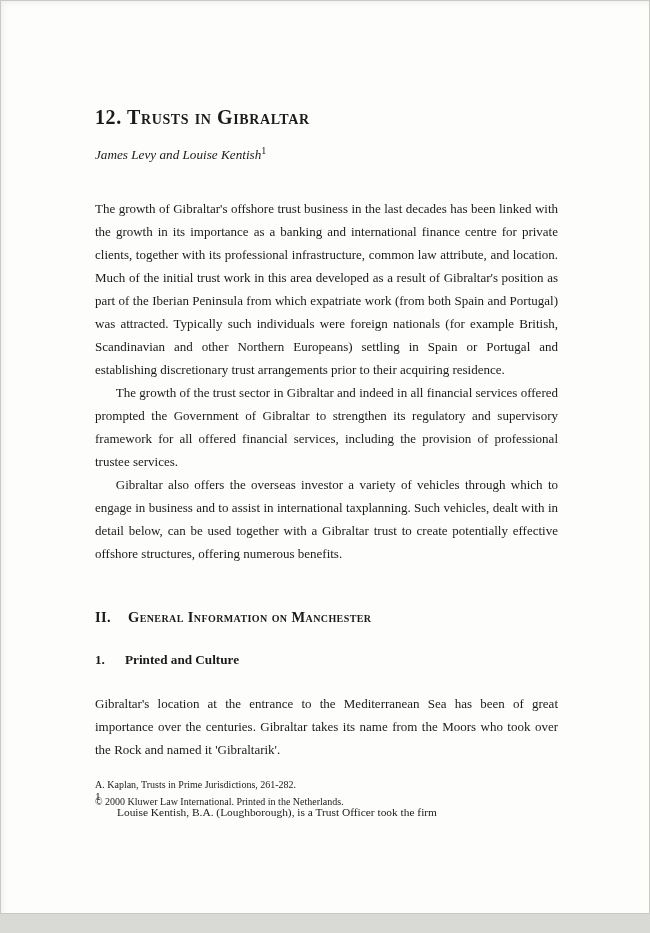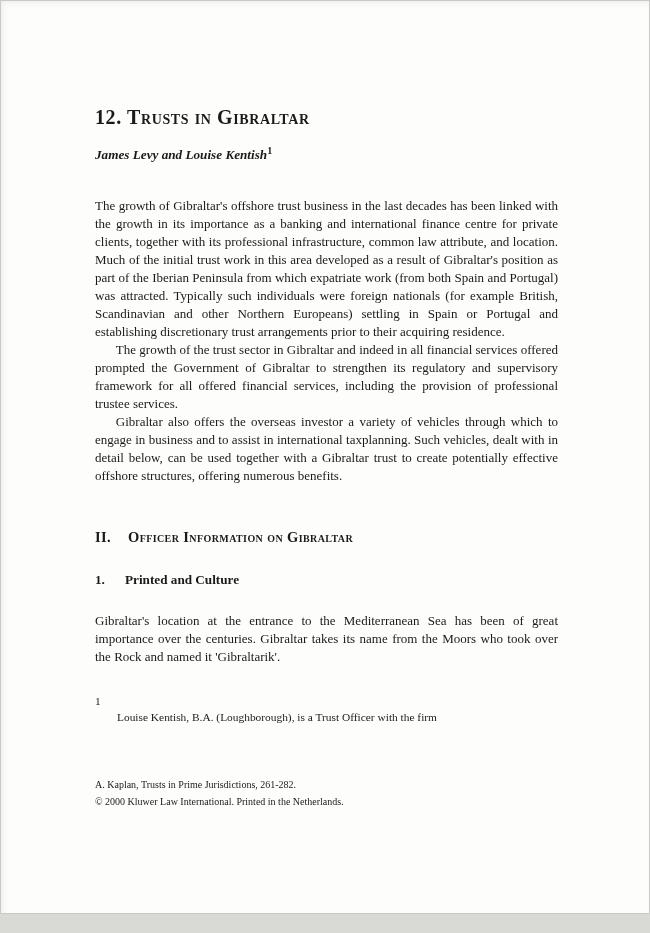--- a/index.html
+++ b/index.html
@@ -28,21 +28,20 @@
     font-size: 20px;
     font-weight: bold;
     font-variant: small-caps;
     letter-spacing: 0.6px;
     margin: 0 0 18px 0;
   }
   .authors {
     font-style: italic;
     font-size: 13.2px;
     margin: 0 0 34px 0;
-    font-weight: bold;
   }
   .authors sup {
     font-style: normal;
     font-size: 10px;
     vertical-align: super;
     line-height: 0;
   }
   .sec-heading {
     font-size: 14.5px;
     font-weight: bold;
@@ -62,21 +61,21 @@
     font-size: 13.2px;
     font-weight: bold;
     margin: 0 0 24px 0;
   }
   .sub-heading .hnum {
     display: inline-block;
     min-width: 30px;
   }
   .para {
     font-size: 13px;
-    line-height: 18px;
+    line-height: 23px;
     text-align: justify;
     margin: 0;
     text-indent: 1.6em;
   }
   .para.first {
     text-indent: 0;
   }
   .footnotes {
     margin-top: 28px;
     font-size: 11.4px;
@@ -111,32 +110,32 @@
 
     <h1 class="chapter-title">12. Trusts in Gibraltar</h1>
 
     <p class="authors"><span>James Levy and Louise Kentish</span><sup>1</sup></p>
 
 
     <p class="para first">The growth of Gibraltar's offshore trust business in the last decades has been linked with the growth in its importance as a banking and international finance centre for private clients, together with its professional infrastructure, common law attribute, and location. Much of the initial trust work in this area developed as a result of Gibraltar's position as part of the Iberian Peninsula from which expatriate work (from both Spain and Portugal) was attracted. Typically such individuals were foreign nationals (for example British, Scandinavian and other Northern Europeans) settling in Spain or Portugal and establishing discretionary trust arrangements prior to their acquiring residence.</p>
     <p class="para">The growth of the trust sector in Gibraltar and indeed in all financial services offered prompted the Government of Gibraltar to strengthen its regulatory and supervisory framework for all offered financial services, including the provision of professional trustee services.</p>
     <p class="para">Gibraltar also offers the overseas investor a variety of vehicles through which to engage in business and to assist in international taxplanning. Such vehicles, dealt with in detail below, can be used together with a Gibraltar trust to create potentially effective offshore structures, offering numerous benefits.</p>
 
-    <h2 class="sec-heading sec2-heading"><span class="hnum">II.</span><span>Officer Information on Gibraltar</span></h2>
+    <h2 class="sec-heading sec2-heading"><span class="hnum">II.</span><span>General Information on Manchester</span></h2>
 
     <h3 class="sub-heading"><span class="hnum">1.</span><span>Printed and Culture</span></h3>
 
     <p class="para first">Gibraltar's location at the entrance to the Mediterranean Sea has been of great importance over the centuries. Gibraltar takes its name from the Moors who took over the Rock and named it 'Gibraltarik'.</p>
 
     <div class="footnotes">
       <div class="footnote">
         <span class="fn-marker">1</span>
         <span class="fn-text">
           <br>
-          <span>Louise Kentish, B.A. (Loughborough), is a Trust Officer with the firm</span>
+          <span>Louise Kentish, B.A. (Loughborough), is a Trust Officer took the firm</span>
         </span>
       </div>
     </div>
 
   </div>
 
   <div class="page-footer">
     <div>A. Kaplan, Trusts in Prime Jurisdictions, 261-282.</div>
     <div>© 2000 Kluwer Law International. Printed in the Netherlands.</div>
   </div>

